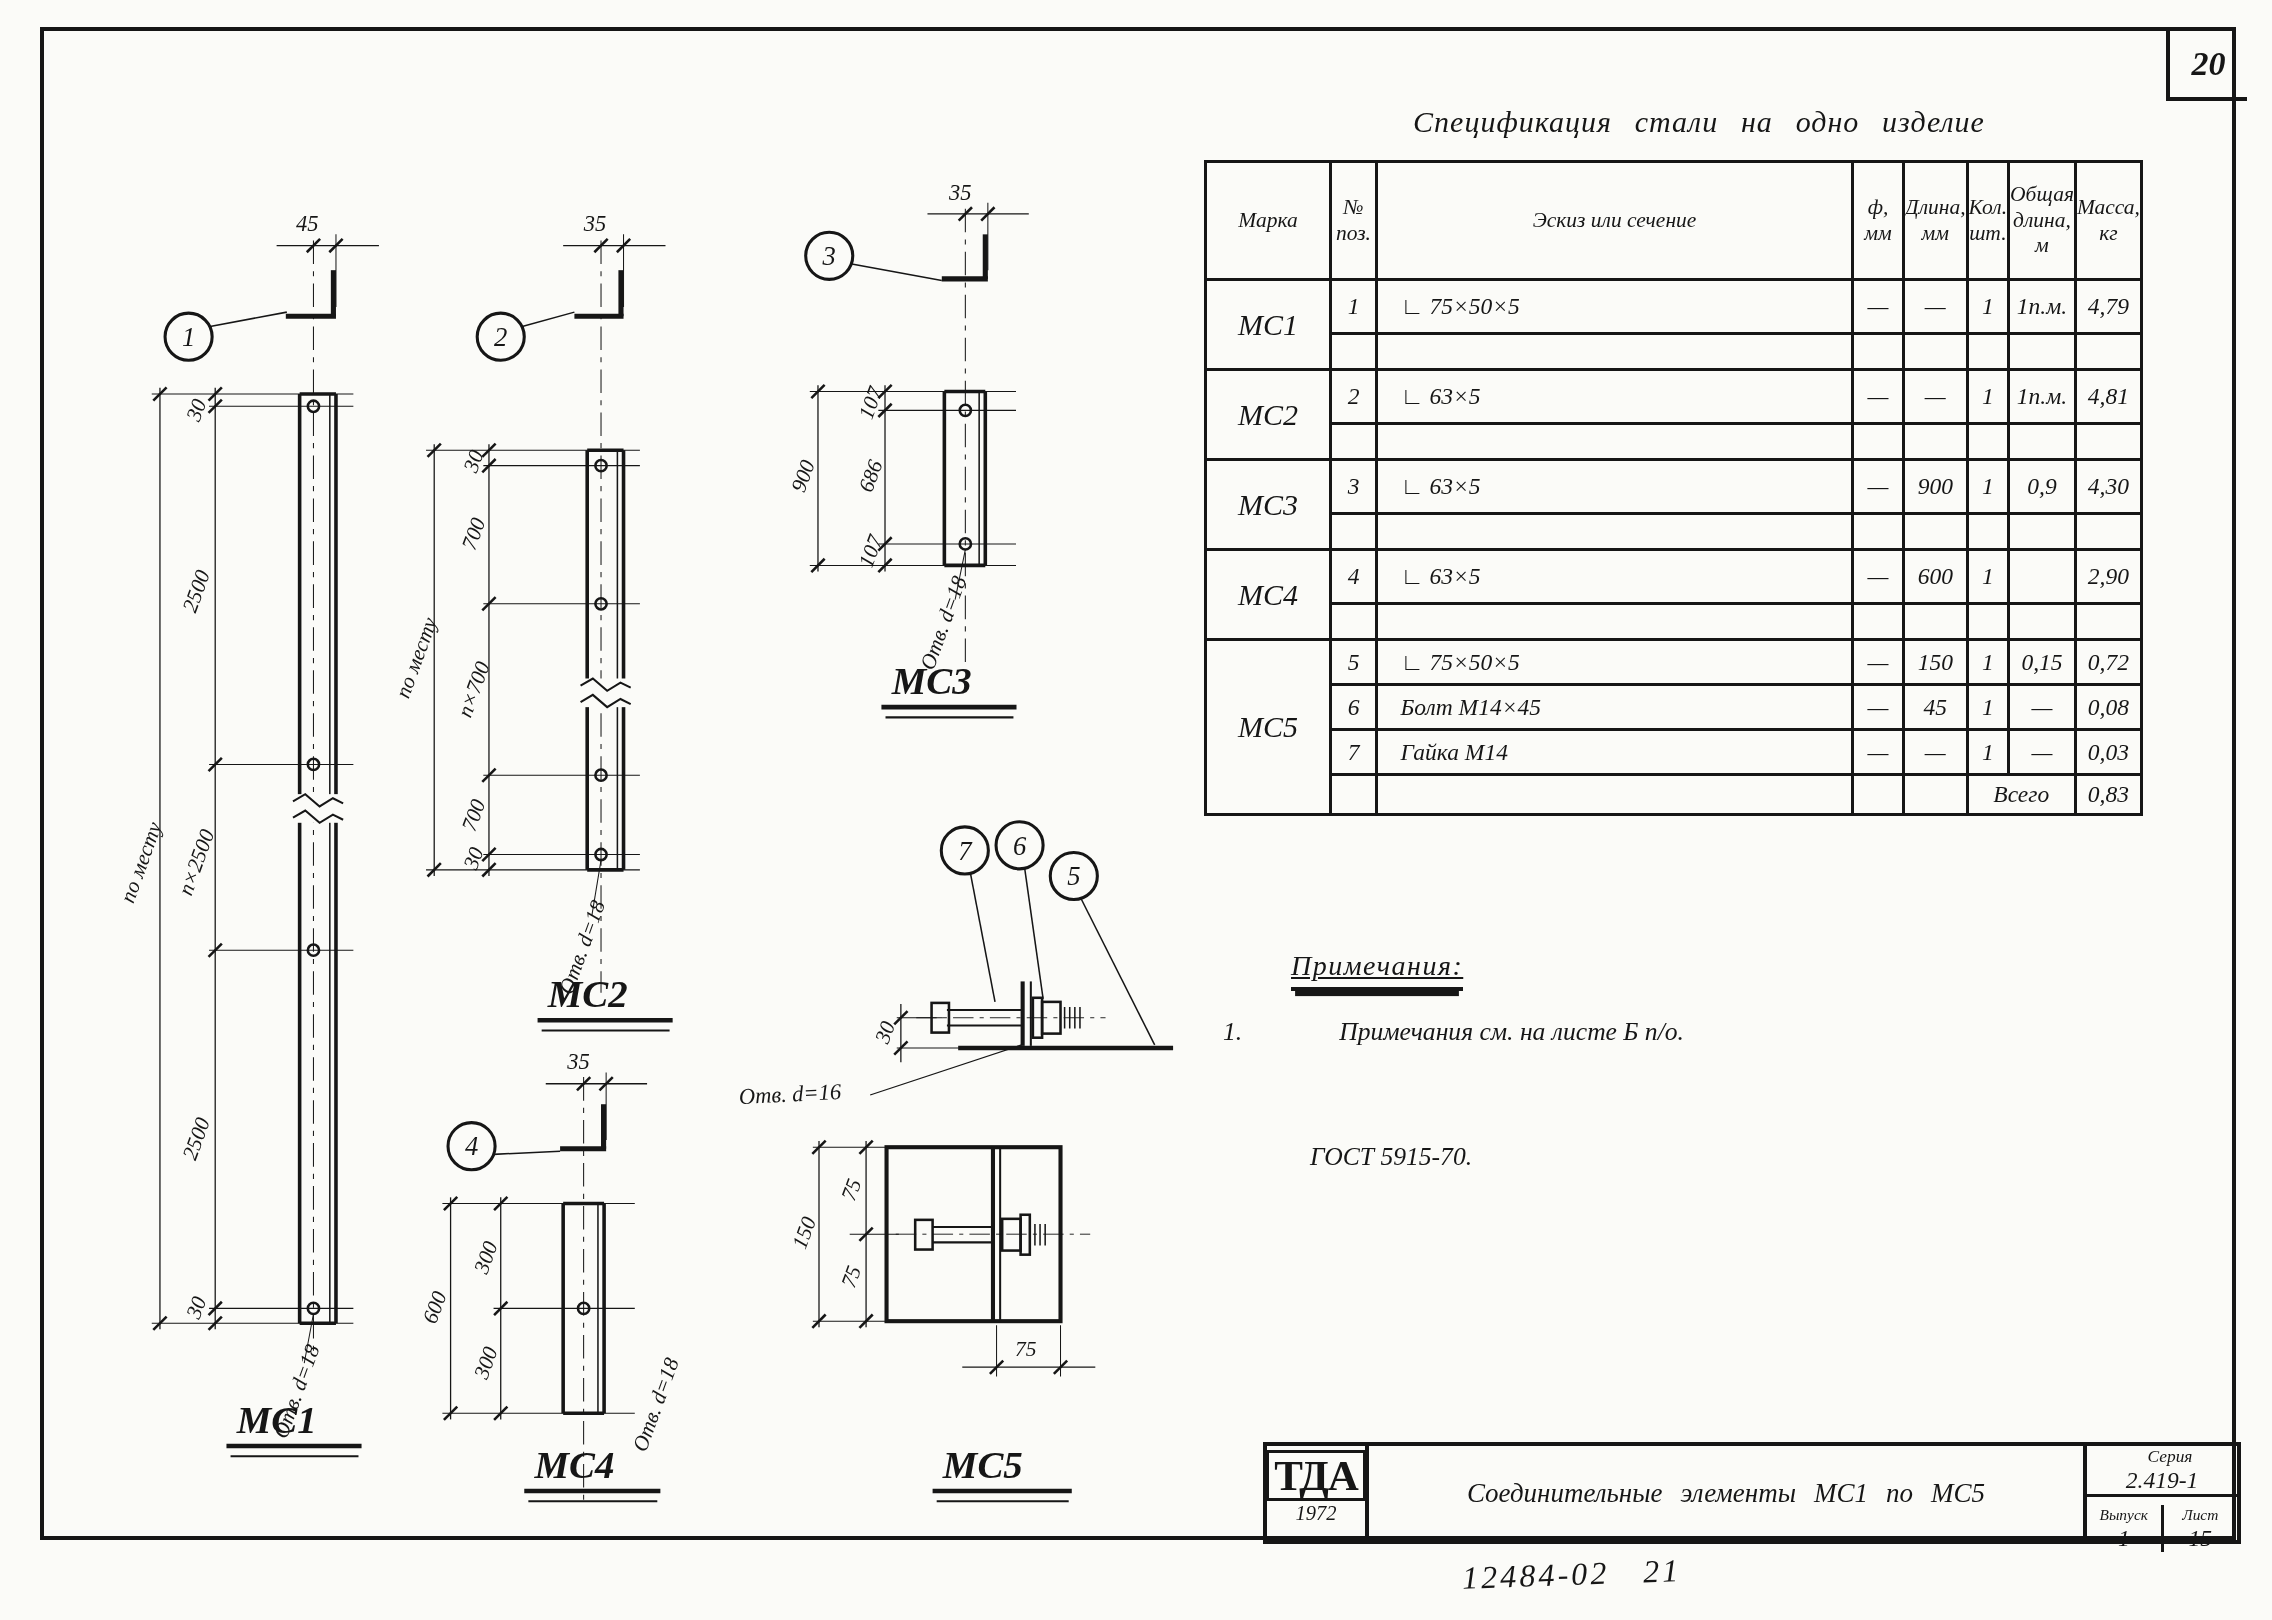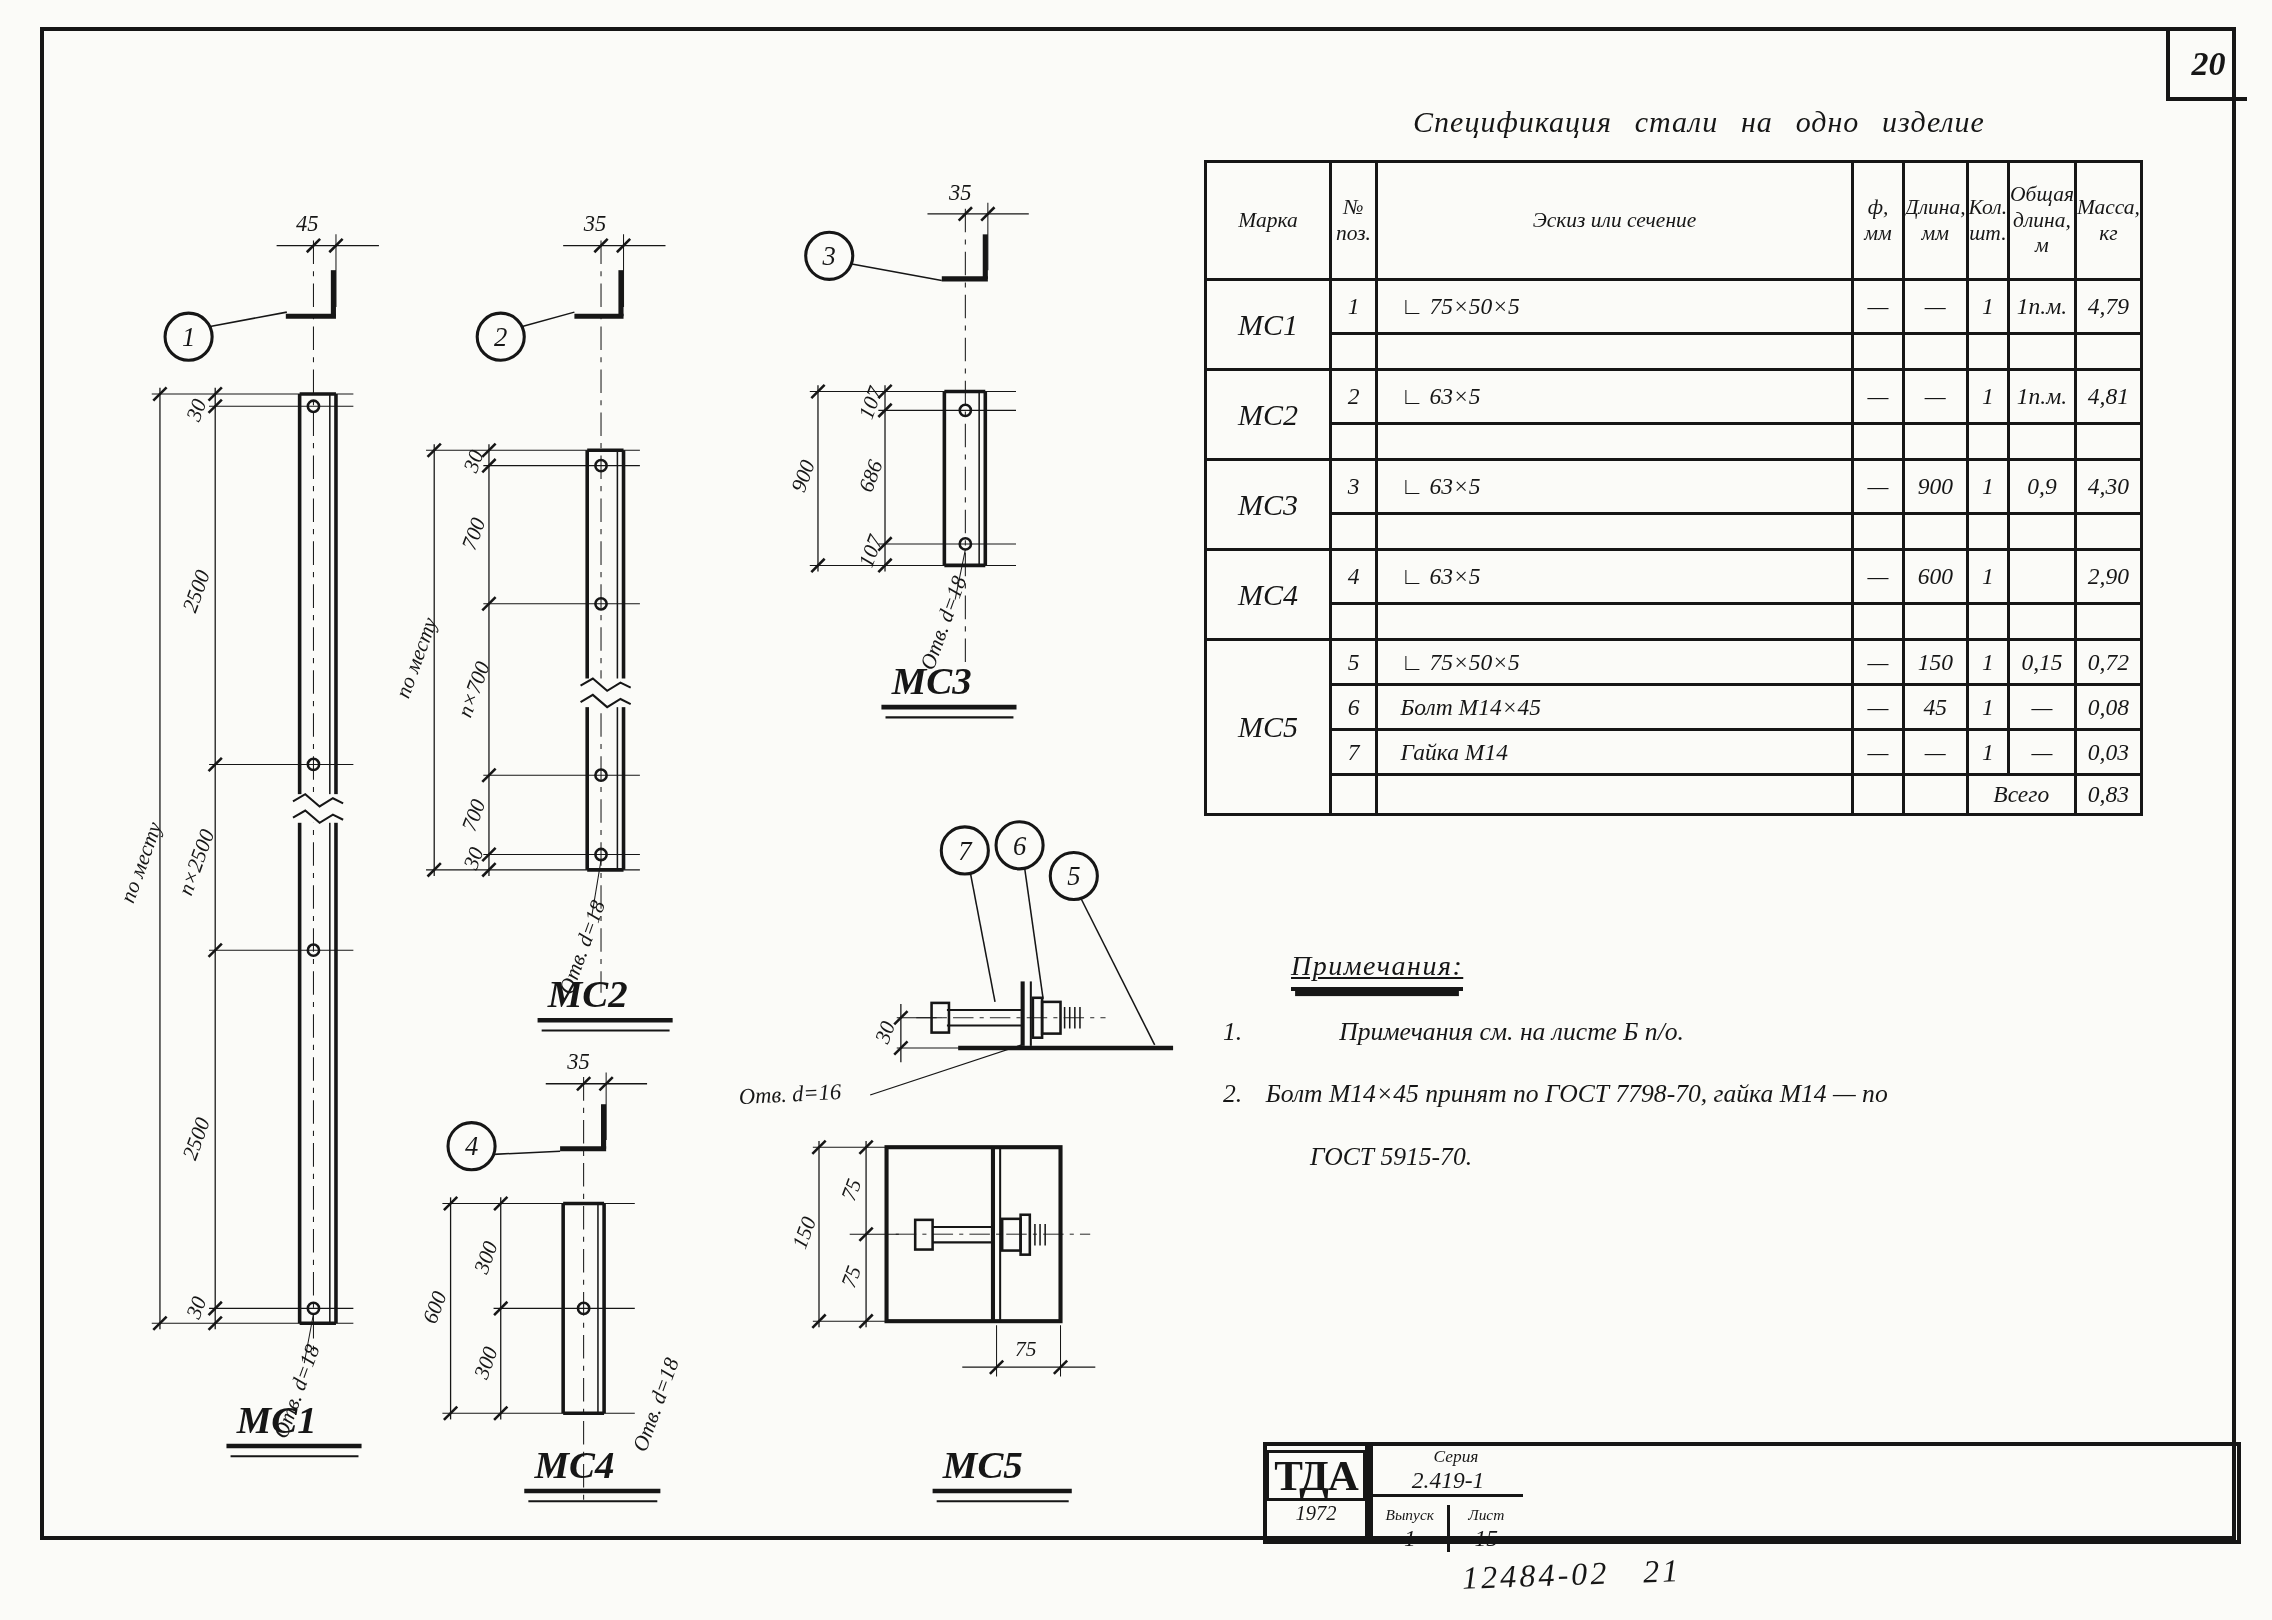--- a/index.html
+++ b/index.html
@@ -525,30 +525,28 @@
         <td>0,83</td>
       </tr>
     </tbody>
       </table>
   </div>
 
   <div class="notes note-title" style="position:absolute; left:1291px; top:950px;text-decoration:underline;">Примечания:</div>
   <div class="notes note-line n1" style="position:absolute; left:1223px; top:1017px;">
     <span>1.</span><span class="ntext">Примечания см. на листе Б п/о.</span>
   </div>
-  <div class="notes note-line n2" style="position:absolute; left:1223px; top:1079px;">
-    <span>2.</span><span class="ntext">Болт М14×45 принят по ГОСТ 7798-70, гайка М14 — по</span>
-  </div>
   <div class="notes note-line" style="position:absolute; left:1310px; top:1142px;">ГОСТ 5915-70.</div>
 
   <div class="tb">
     <div class="tb-logo">
       <div class="logo-box">ТДА</div>
       <div class="logo-year">1972</div>
     </div>
+    <div class="tb-title">Соединительные элементы МС1 по МС5</div>
     <div class="tb-right">
       <div class="tb-series">
         <span class="lbl">Серия</span>
         <span class="val">2.419-1</span>
       </div>
       <div class="tb-row">
         <div class="tb-cell">
           <span class="lbl">Выпуск</span>
           <span class="val">1</span>
         </div>

